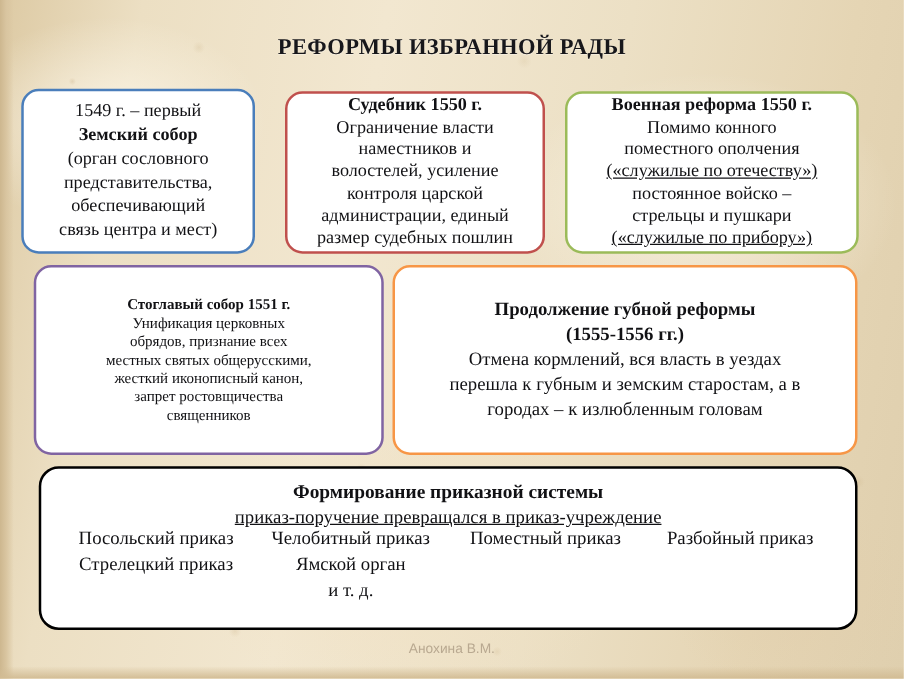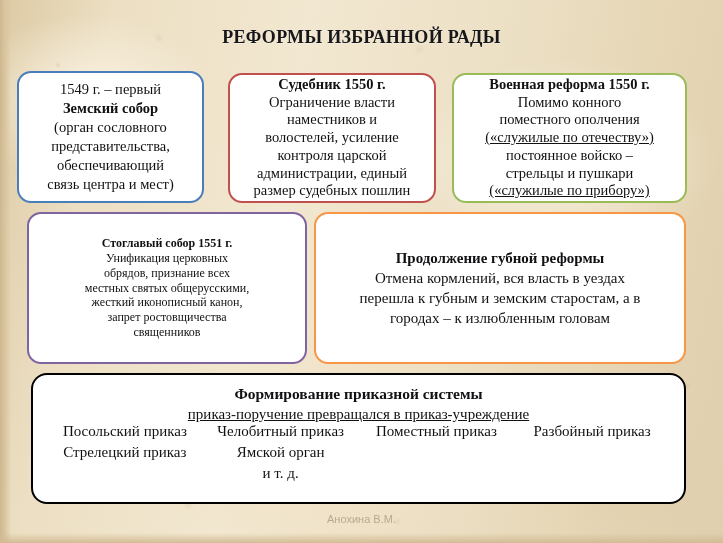--- a/index.html
+++ b/index.html
@@ -235,20 +235,21 @@
       <span class="line">местных святых общерусскими,</span>
       <span class="line">жесткий иконописный канон,</span>
       <span class="line">запрет ростовщичества</span>
       <span class="line">священников</span>
     </div>
   </div>
 
   <div class="box" id="box-gubnaya-reforma">
     <div class="inner">
       <span class="line hdr">Продолжение губной реформы</span>
+      <span class="line hdr">(1555-1556 гг.)</span>
       <span class="line">Отмена кормлений, вся власть в уездах</span>
       <span class="line">перешла к губным и земским старостам, а в</span>
       <span class="line">городах – к излюбленным головам</span>
     </div>
   </div>
 
   <div class="box" id="box-prikaznaya-sistema">
     <span class="hdr">Формирование приказной системы</span>
     <span class="subhdr u">приказ-поручение превращался в приказ-учреждение</span>
     <div class="prikaz-grid">

